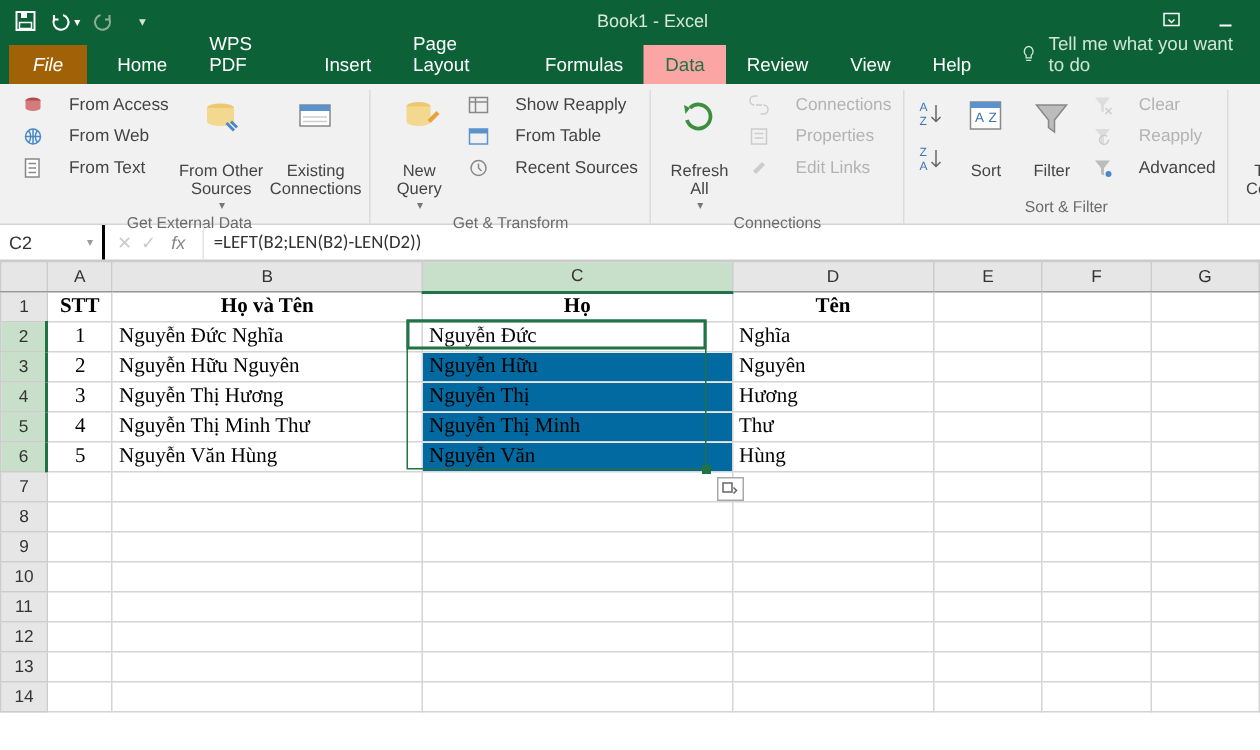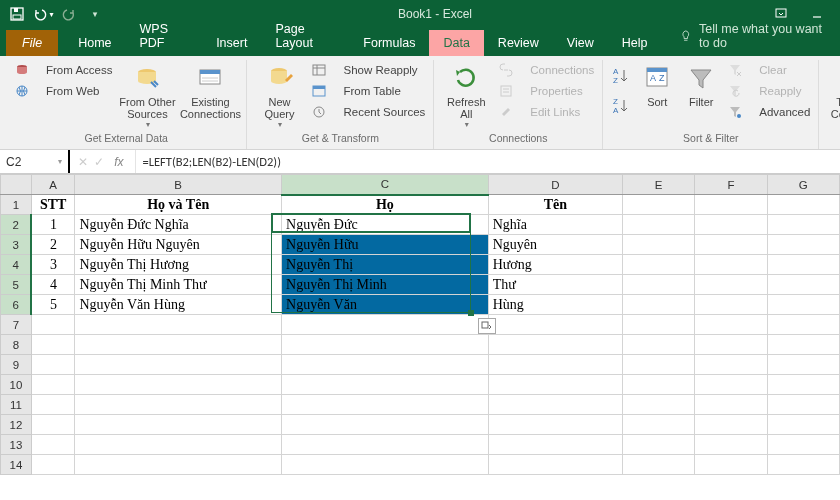--- a/index.html
+++ b/index.html
@@ -23,21 +23,21 @@
 
 .ribbon { height: 94px; background: #f1f1f1; border-bottom: 1px solid #d4d4d4; display: flex; padding: 4px 6px 0; }
 .group { display: flex; flex-direction: column; justify-content: space-between; border-right: 1px solid #dcdcdc; padding: 0 6px 2px; }
 .group:last-child { border-right: none; }
 .group-body { display: flex; gap: 4px; align-items: flex-start; flex: 1; }
 .group-label { text-align: center; font-size: 10.5px; color: #6b6b6b; padding: 2px 0 3px; }
 .smallbtn { display: flex; align-items: center; gap: 16px; height: 20px; padding: 0 2px; font-size: 11.5px; color: #444; cursor: pointer; white-space: nowrap; }
 .smallbtn.dim { color: #b3b3b3; }
 .vstack { display: flex; flex-direction: column; gap: 1px; }
 .bigbtn { display: flex; flex-direction: column; align-items: center; justify-content: flex-start; width: 52px; padding-top: 2px; cursor: pointer; }
-.bigbtn .biglbl { font-size: 11px; text-align: center; line-height: 12px; margin-top: 2px; color: #444; }
+.bigbtn .biglbl { font-size: 11px; text-align: center; line-height: 12px; margin-top: 14px; color: #444; }
 .icon { display: inline-flex; align-items: center; justify-content: center; }
 .icon16 { width: 16px; height: 16px; }
 .icon32 { width: 32px; height: 32px; }
 .drop { font-size: 8px; color: #777; margin-left: 1px; }
 
 
 .fbar { height: 24px; border-bottom: 1px solid #ccc; display: flex; align-items: center; background: #fff; }
 .namebox { width: 70px; border-right: 2px solid #000000; padding: 0 6px; height: 100%; display: flex; align-items: center; font-size: 12px; }
 .namebox .drop { margin-left: auto; color: #999; }
 .fbar-btns { display: flex; align-items: center; gap: 6px; padding: 0 8px; border-right: 1px solid #e4e4e4; height: 100%; }
@@ -143,20 +143,31 @@
           </div>
         <div class="smallbtn">
             <span class="icon icon16">
               <svg viewBox="0 0 16 16">
                 <circle cx="8" cy="8" r="5" fill="none" stroke="#4a88c7"></circle>
                 <path d="M3 8 h10 M8 3 v10 M5 4 Q8 8 5 12 M11 4 Q8 8 11 12" stroke="#4a88c7" fill="none"></path>
               </svg>
             </span>
             <span>From Web</span>
           </div>
+        <div class="smallbtn">
+            <span class="icon icon16">
+              <svg viewBox="0 0 16 16">
+                <rect x="3" y="2" width="9" height="12" fill="#fff" stroke="#888"></rect>
+                <line x1="5" y1="5" x2="10" y2="5" stroke="#888"></line>
+                <line x1="5" y1="8" x2="10" y2="8" stroke="#888"></line>
+                <line x1="5" y1="11" x2="10" y2="11" stroke="#888"></line>
+              </svg>
+            </span>
+            <span>From Text</span>
+          </div>
       </div>
       <div class="bigbtn" style="width:58px">
         <span class="icon icon32">
             <svg viewBox="0 0 32 32">
               <ellipse cx="16" cy="10" rx="9" ry="3" fill="#eec86e"></ellipse>
               <path d="M7 10 v9 a9 3 0 0 0 18 0 v-9" fill="#f3d98f"></path>
               <path d="M20 20 l5 5 M23 19 l4 4" stroke="#4a88c7" stroke-width="2"></path>
             </svg>
           </span>
         <div class="biglbl" style="white-space:pre-line">From Other

